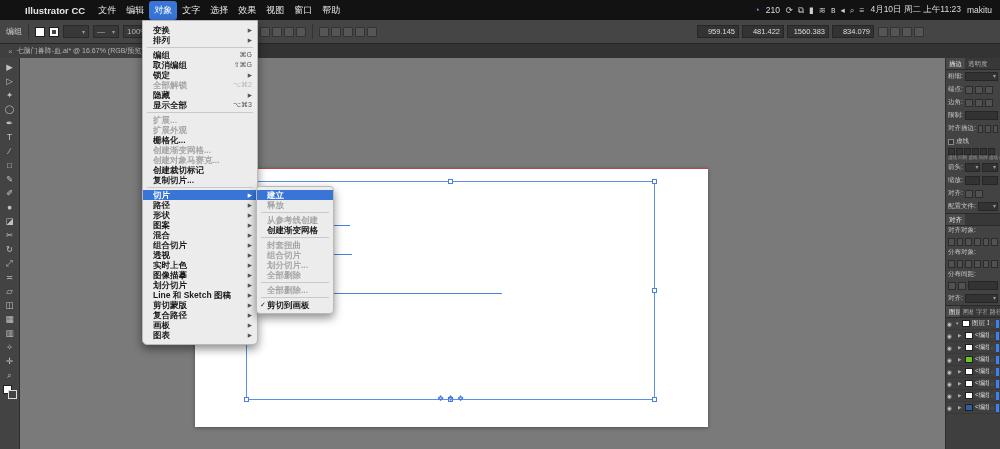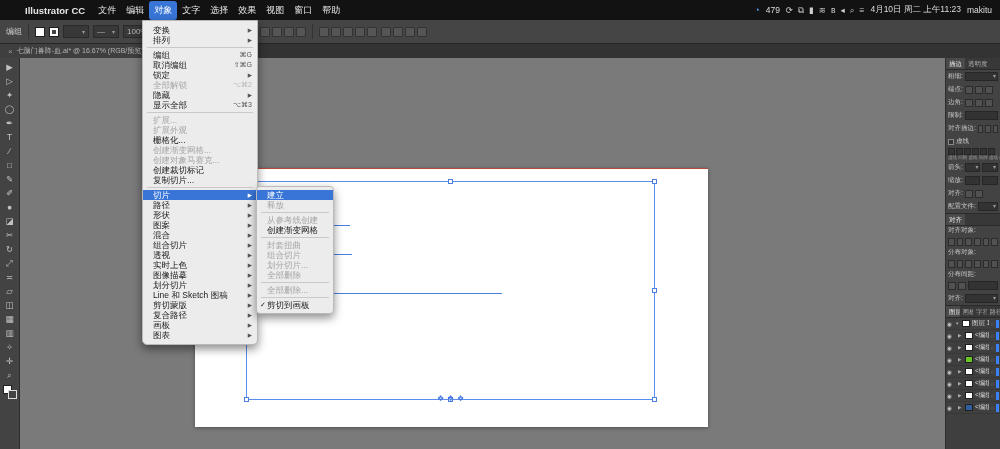--- a/index.html
+++ b/index.html
@@ -101,21 +101,21 @@
   
   .menu { position:absolute; z-index:100; background:#ececec; border:1px solid #b9b9b9;
     box-shadow:0 4px 10px rgba(0,0,0,.45); padding:4px 0; font-size:8.5px; color:#1c1c1c; }
   .object-menu { left:142px; top:20px; width:116px; border-radius:0 0 5px 5px; }
   .slice-submenu { left:256px; top:186px; width:78px; border-radius:4px; padding:3px 0; }
   .m-item { display:flex; align-items:center; height:10px; line-height:10px; padding:0 5px 0 2px; }
   .m-item.disabled { color:#a6a6a6; }
   .m-item.hl { background:#3875d7; color:#fff; }
   .m-item.hl .m-right { color:#fff; }
   .m-check { width:8px; text-align:center; font-size:7px; flex:0 0 8px; }
-  .m-label { flex:1; white-space:nowrap; overflow:hidden; }
+  .m-label { flex:1; white-space:nowrap; overflow:hidden;font-weight:bold; }
   .m-right { font-size:7px; color:#555; margin-left:4px; }
   .m-item.disabled .m-right { color:#b5b5b5; }
   .m-right.arrow { font-size:5.5px; }
   .m-sep { height:1px; background:#c9c9c9; margin:2px 4px; }
 </style>
 </head>
 <body>
 
 <div class="screen">
 
@@ -128,21 +128,21 @@
         <span class="mb-item active">对象</span>
         <span class="mb-item">文字</span>
         <span class="mb-item">选择</span>
         <span class="mb-item">效果</span>
         <span class="mb-item">视图</span>
         <span class="mb-item">窗口</span>
         <span class="mb-item">帮助</span>
       </span>
     <span class="mb-status">
       <span class="badge-ic">◔</span>
-      <span>479</span>
+      <span>210</span>
       <span class="mb-status" style="gap:5px;">
           <span class="st-icon">⟳</span>
           <span class="st-icon">⧉</span>
           <span class="st-icon">▮</span>
           <span class="st-icon">≋</span>
           <span class="st-icon">ʙ</span>
           <span class="st-icon">◂</span>
           <span class="st-icon">⌕</span>
           <span class="st-icon">≡</span>
         </span>
@@ -185,20 +185,26 @@
         <span class="mini-btn"></span>
       </span>
     <span class="cb-sep"></span>
     <span class="cluster">
         <span class="mini-btn"></span>
         <span class="mini-btn"></span>
         <span class="mini-btn"></span>
         <span class="mini-btn"></span>
         <span class="mini-btn"></span>
       </span>
+    <span class="fields-group">
+      <span class="cb-field">959.145</span>
+      <span class="cb-field">481.422</span>
+      <span class="cb-field">1560.383</span>
+      <span class="cb-field">834.079</span>
+    </span>
     <span class="cluster trail">
         <span class="mini-btn"></span>
         <span class="mini-btn"></span>
         <span class="mini-btn"></span>
         <span class="mini-btn"></span>
       </span>
   </div>
 
   <div class="tabbar">
     <span class="doc-tab">

